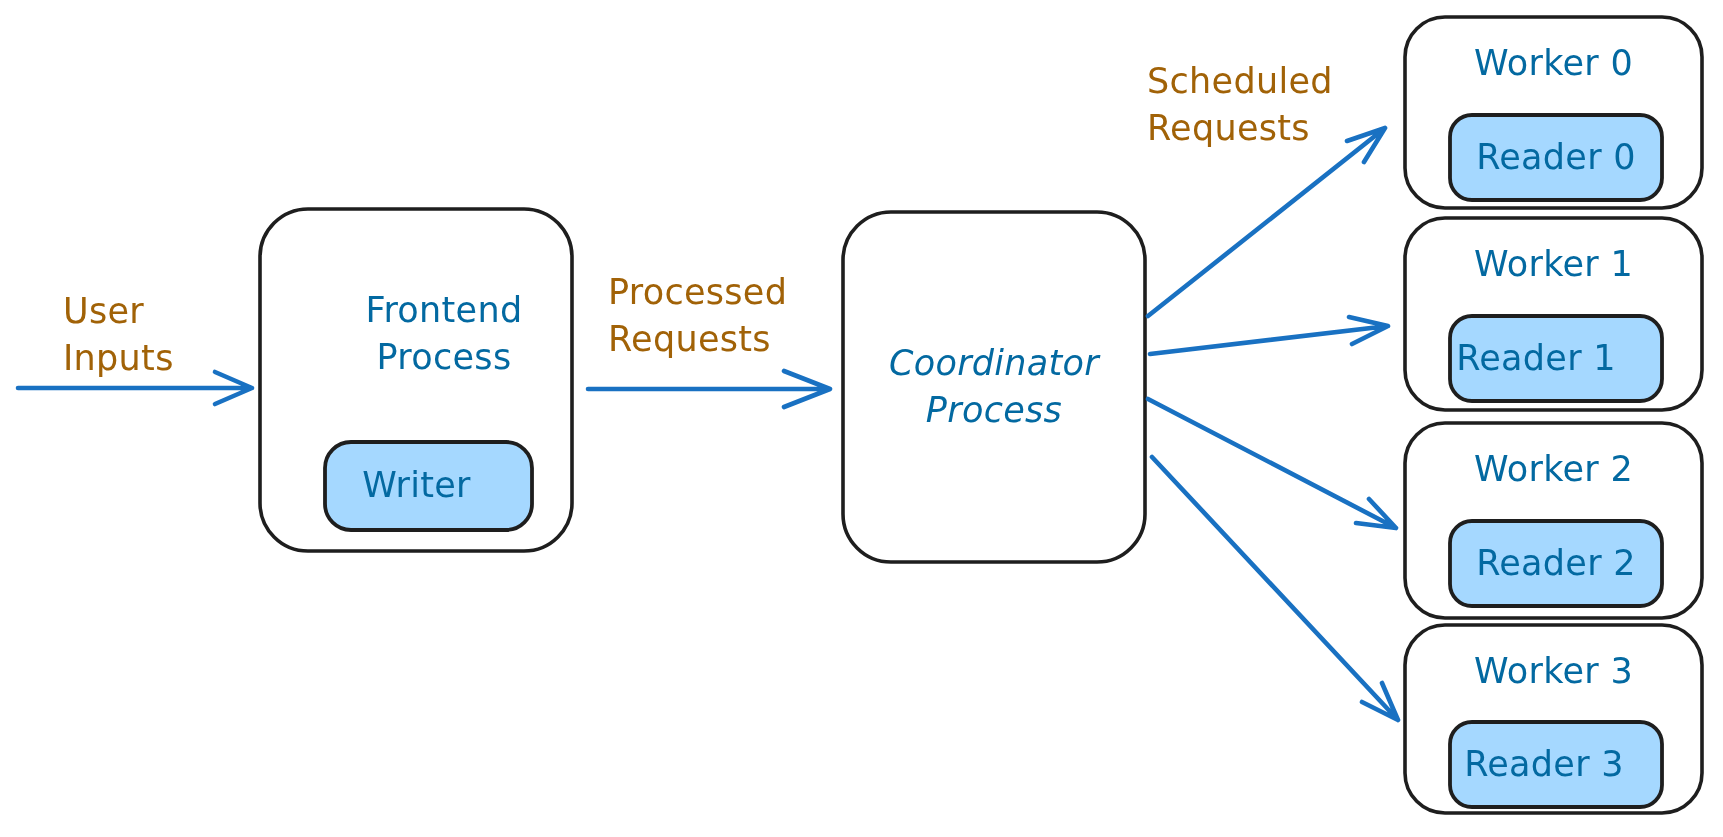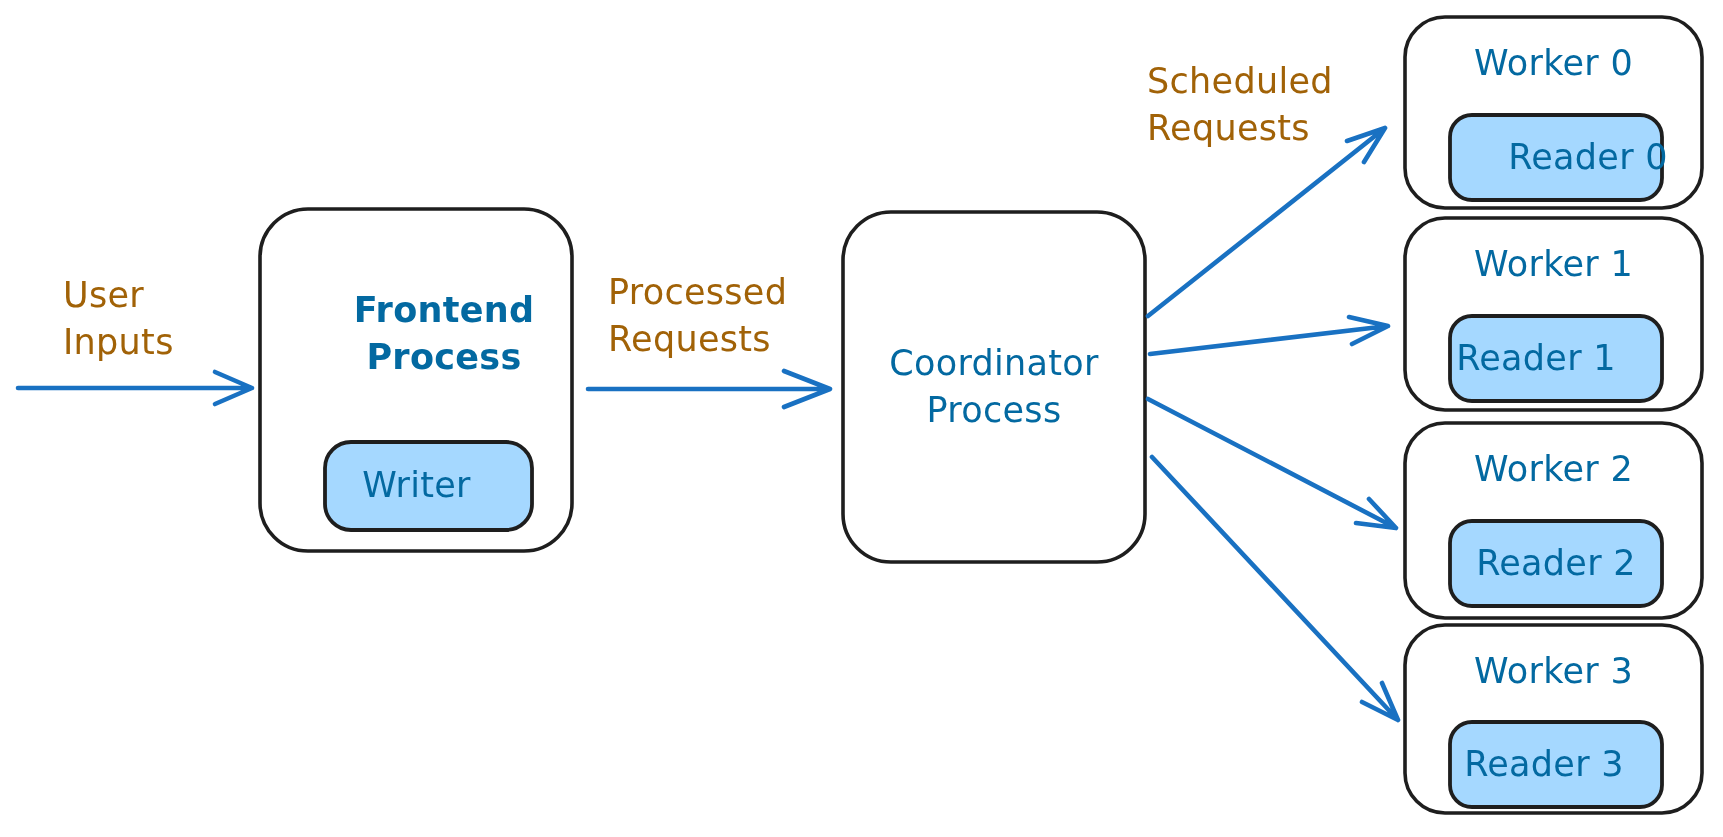--- a/index.html
+++ b/index.html
@@ -42,50 +42,50 @@
     <g fill="none" stroke="#1971c2" stroke-width="4.6" stroke-linecap="round" stroke-linejoin="round">
       <path d="M18,388 L252,388 M215,372 L252,388 L215,404"></path>
       <path d="M588,389 L830,389 M784,371 L830,389 L784,407"></path>
       <path d="M1148,316 L1385,128 M1364,162 L1385,128 L1347,141"></path>
       <path d="M1150,354 L1388,326 M1352,344 L1388,326 L1349,317"></path>
       <path d="M1148,399 L1396,528 M1356,523 L1396,528 L1369,499"></path>
       <path d="M1152,457 L1398,720 M1362,702 L1398,720 L1382,683"></path>
     </g>
   </svg>
 
-  <div class="lbl blue" style="left:63px; top:272px;">
+  <div class="lbl blue" style="left:63px; top:288px;">
     <div>User</div>
     <div>Inputs</div>
   </div>
 
   <div class="lbl blue" style="left:608px; top:269px;">
     <div>Processed</div>
     <div>Requests</div>
   </div>
 
   <div class="lbl blue" style="left:1147px; top:58px;">
     <div>Scheduled</div>
     <div>Requests</div>
   </div>
 
-  <div class="lbl center" style="left:260px; top:287px; width:368px;font-weight:bold;">
+  <div class="lbl center" style="left:260px; top:287px; width:368px;">
     <div>Frontend</div>
     <div>Process</div>
   </div>
 
   <div class="lbl center" style="left:313px; top:462px; width:207px;">Writer</div>
 
-  <div class="lbl center" style="left:843px; top:340px; width:302px;">
+  <div class="lbl center" style="left:843px; top:340px; width:302px;font-style:italic;">
     <div>Coordinator</div>
     <div>Process</div>
   </div>
 
   <div class="lbl center" style="left:1405px; top:40px;  width:297px;">Worker 0</div>
   <div class="lbl center" style="left:1405px; top:241px; width:297px;">Worker 1</div>
   <div class="lbl center" style="left:1405px; top:446px; width:297px;">Worker 2</div>
   <div class="lbl center" style="left:1405px; top:648px; width:297px;">Worker 3</div>
 
-  <div class="lbl center" style="left:1450px; top:134px; width:212px;padding-left:32px;">Reader 0</div>
+  <div class="lbl center" style="left:1450px; top:134px; width:212px;">Reader 0</div>
   <div class="lbl center" style="left:1450px; top:335px; width:172px;">Reader 1</div>
   <div class="lbl center" style="left:1450px; top:540px; width:212px;">Reader 2</div>
   <div class="lbl center" style="left:1450px; top:741px; width:188px;">Reader 3</div>
 
 </div>
 
 </body></html>

